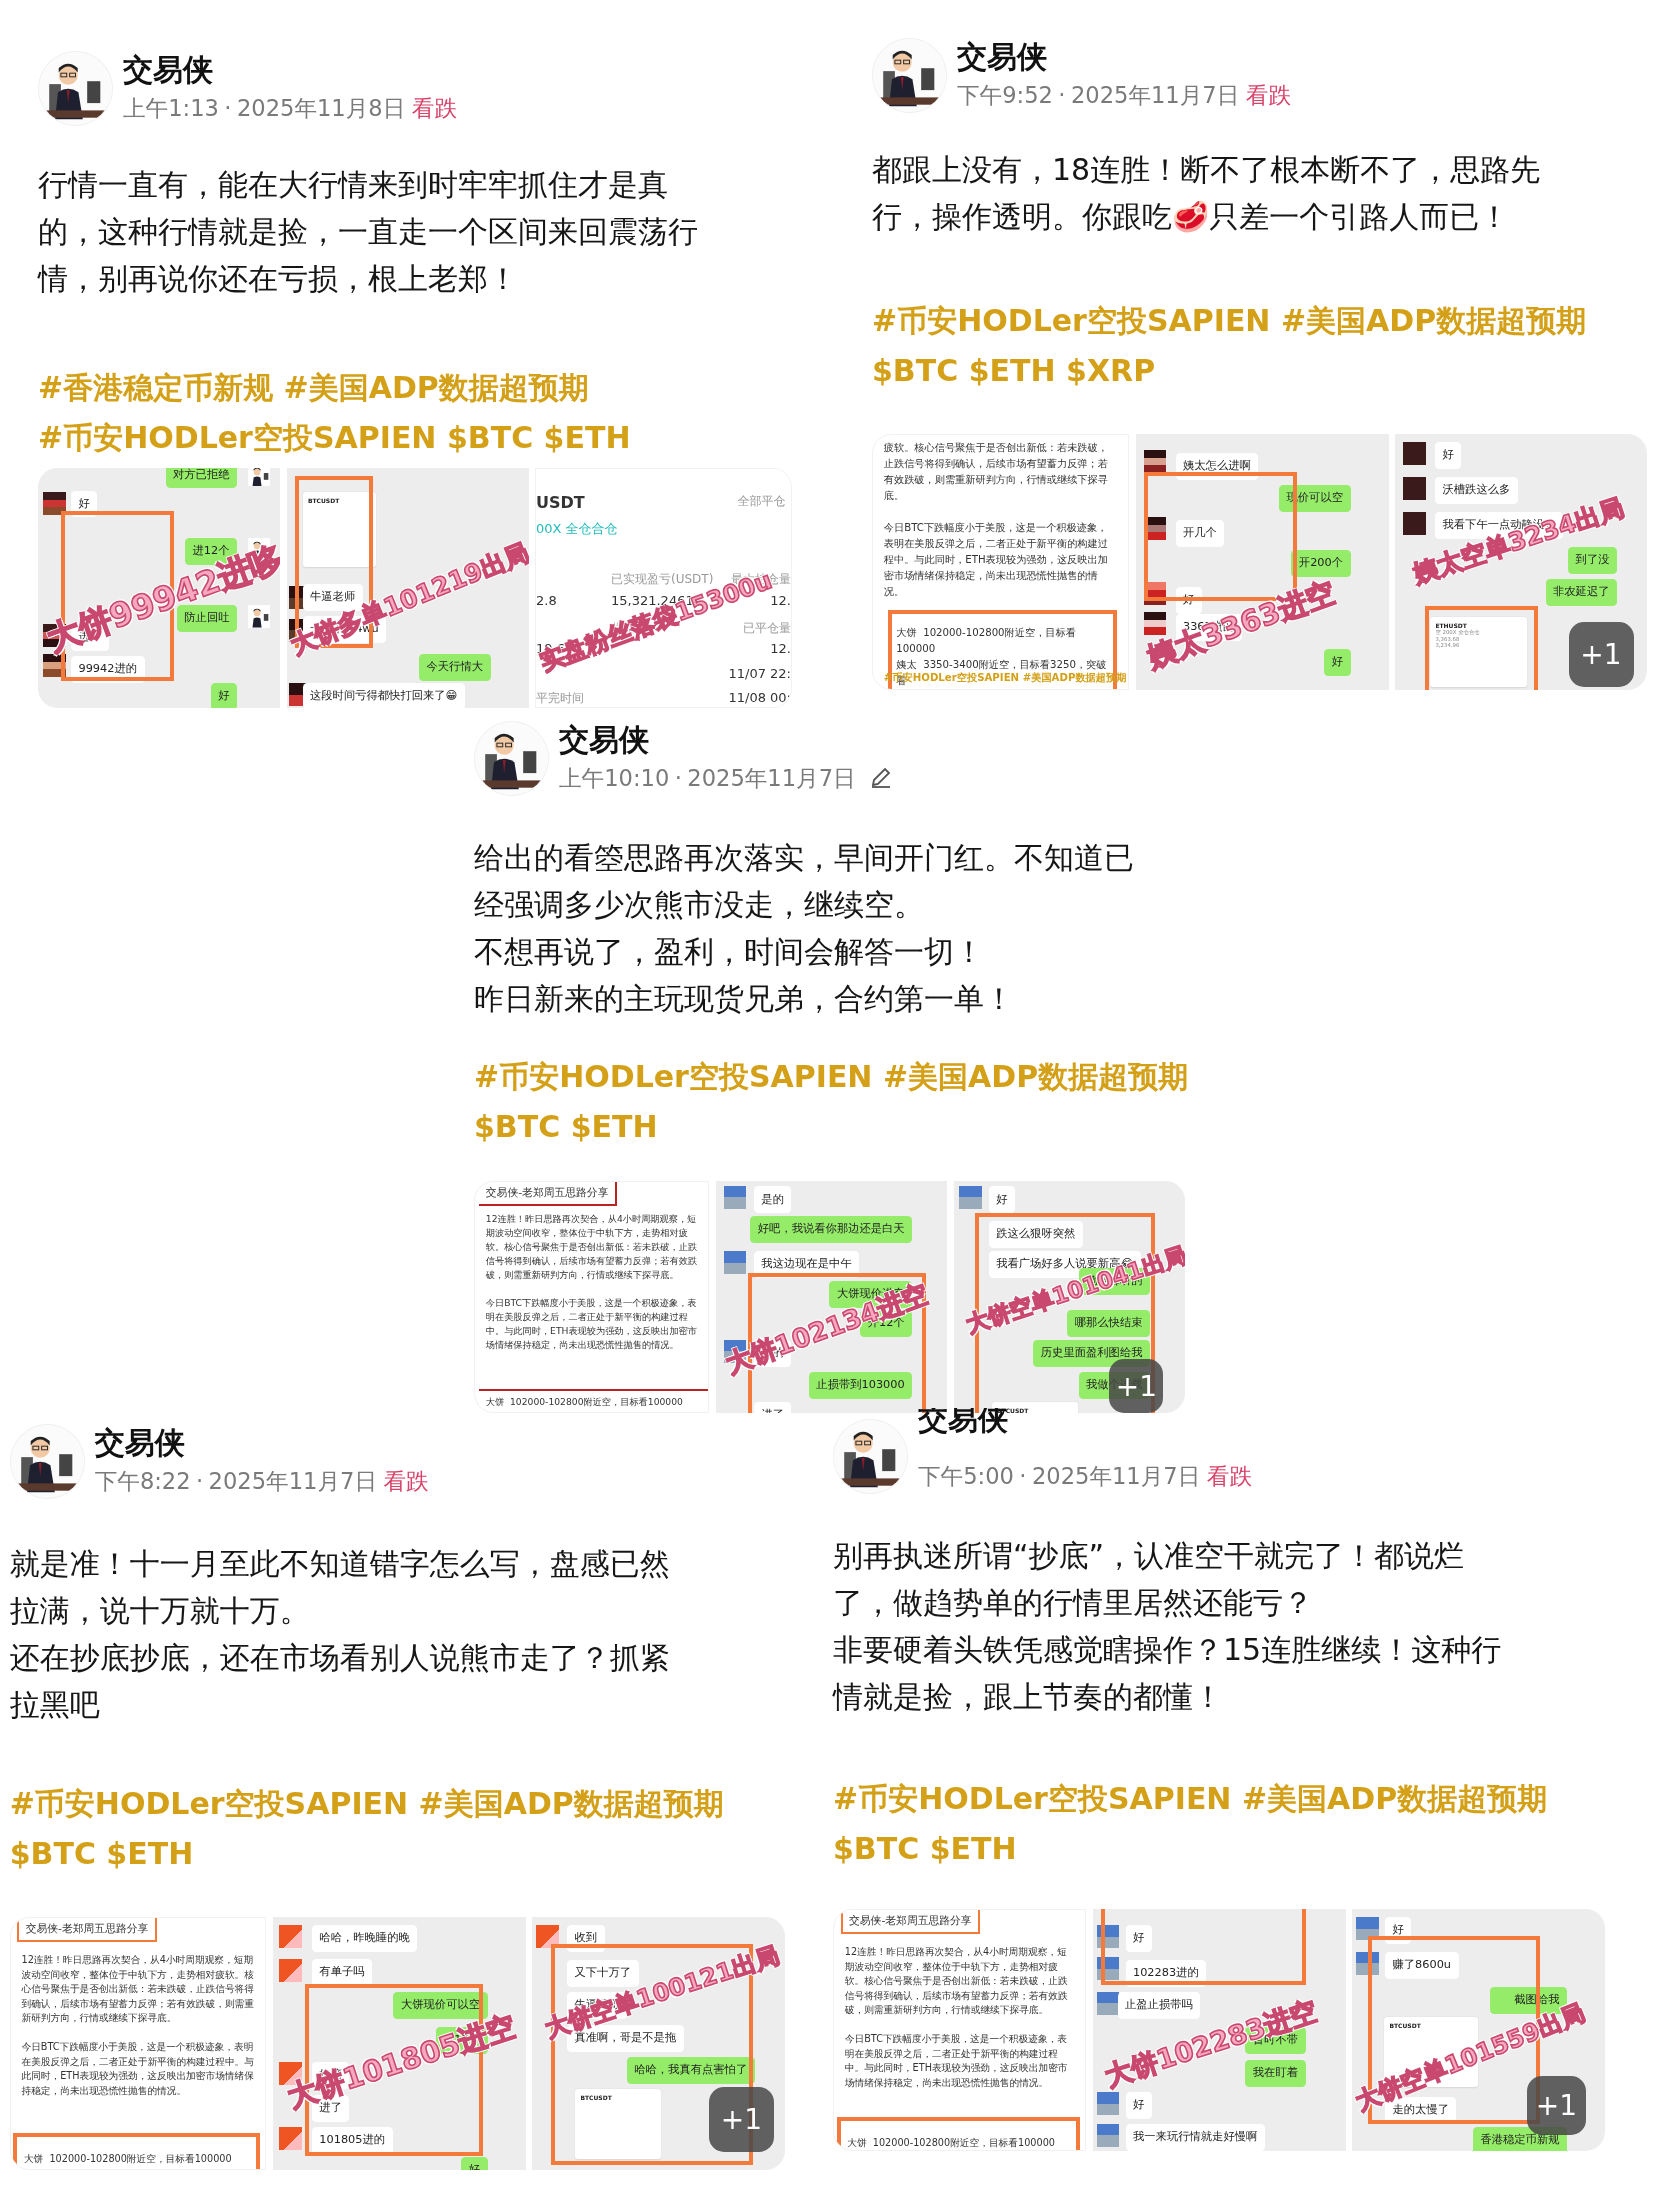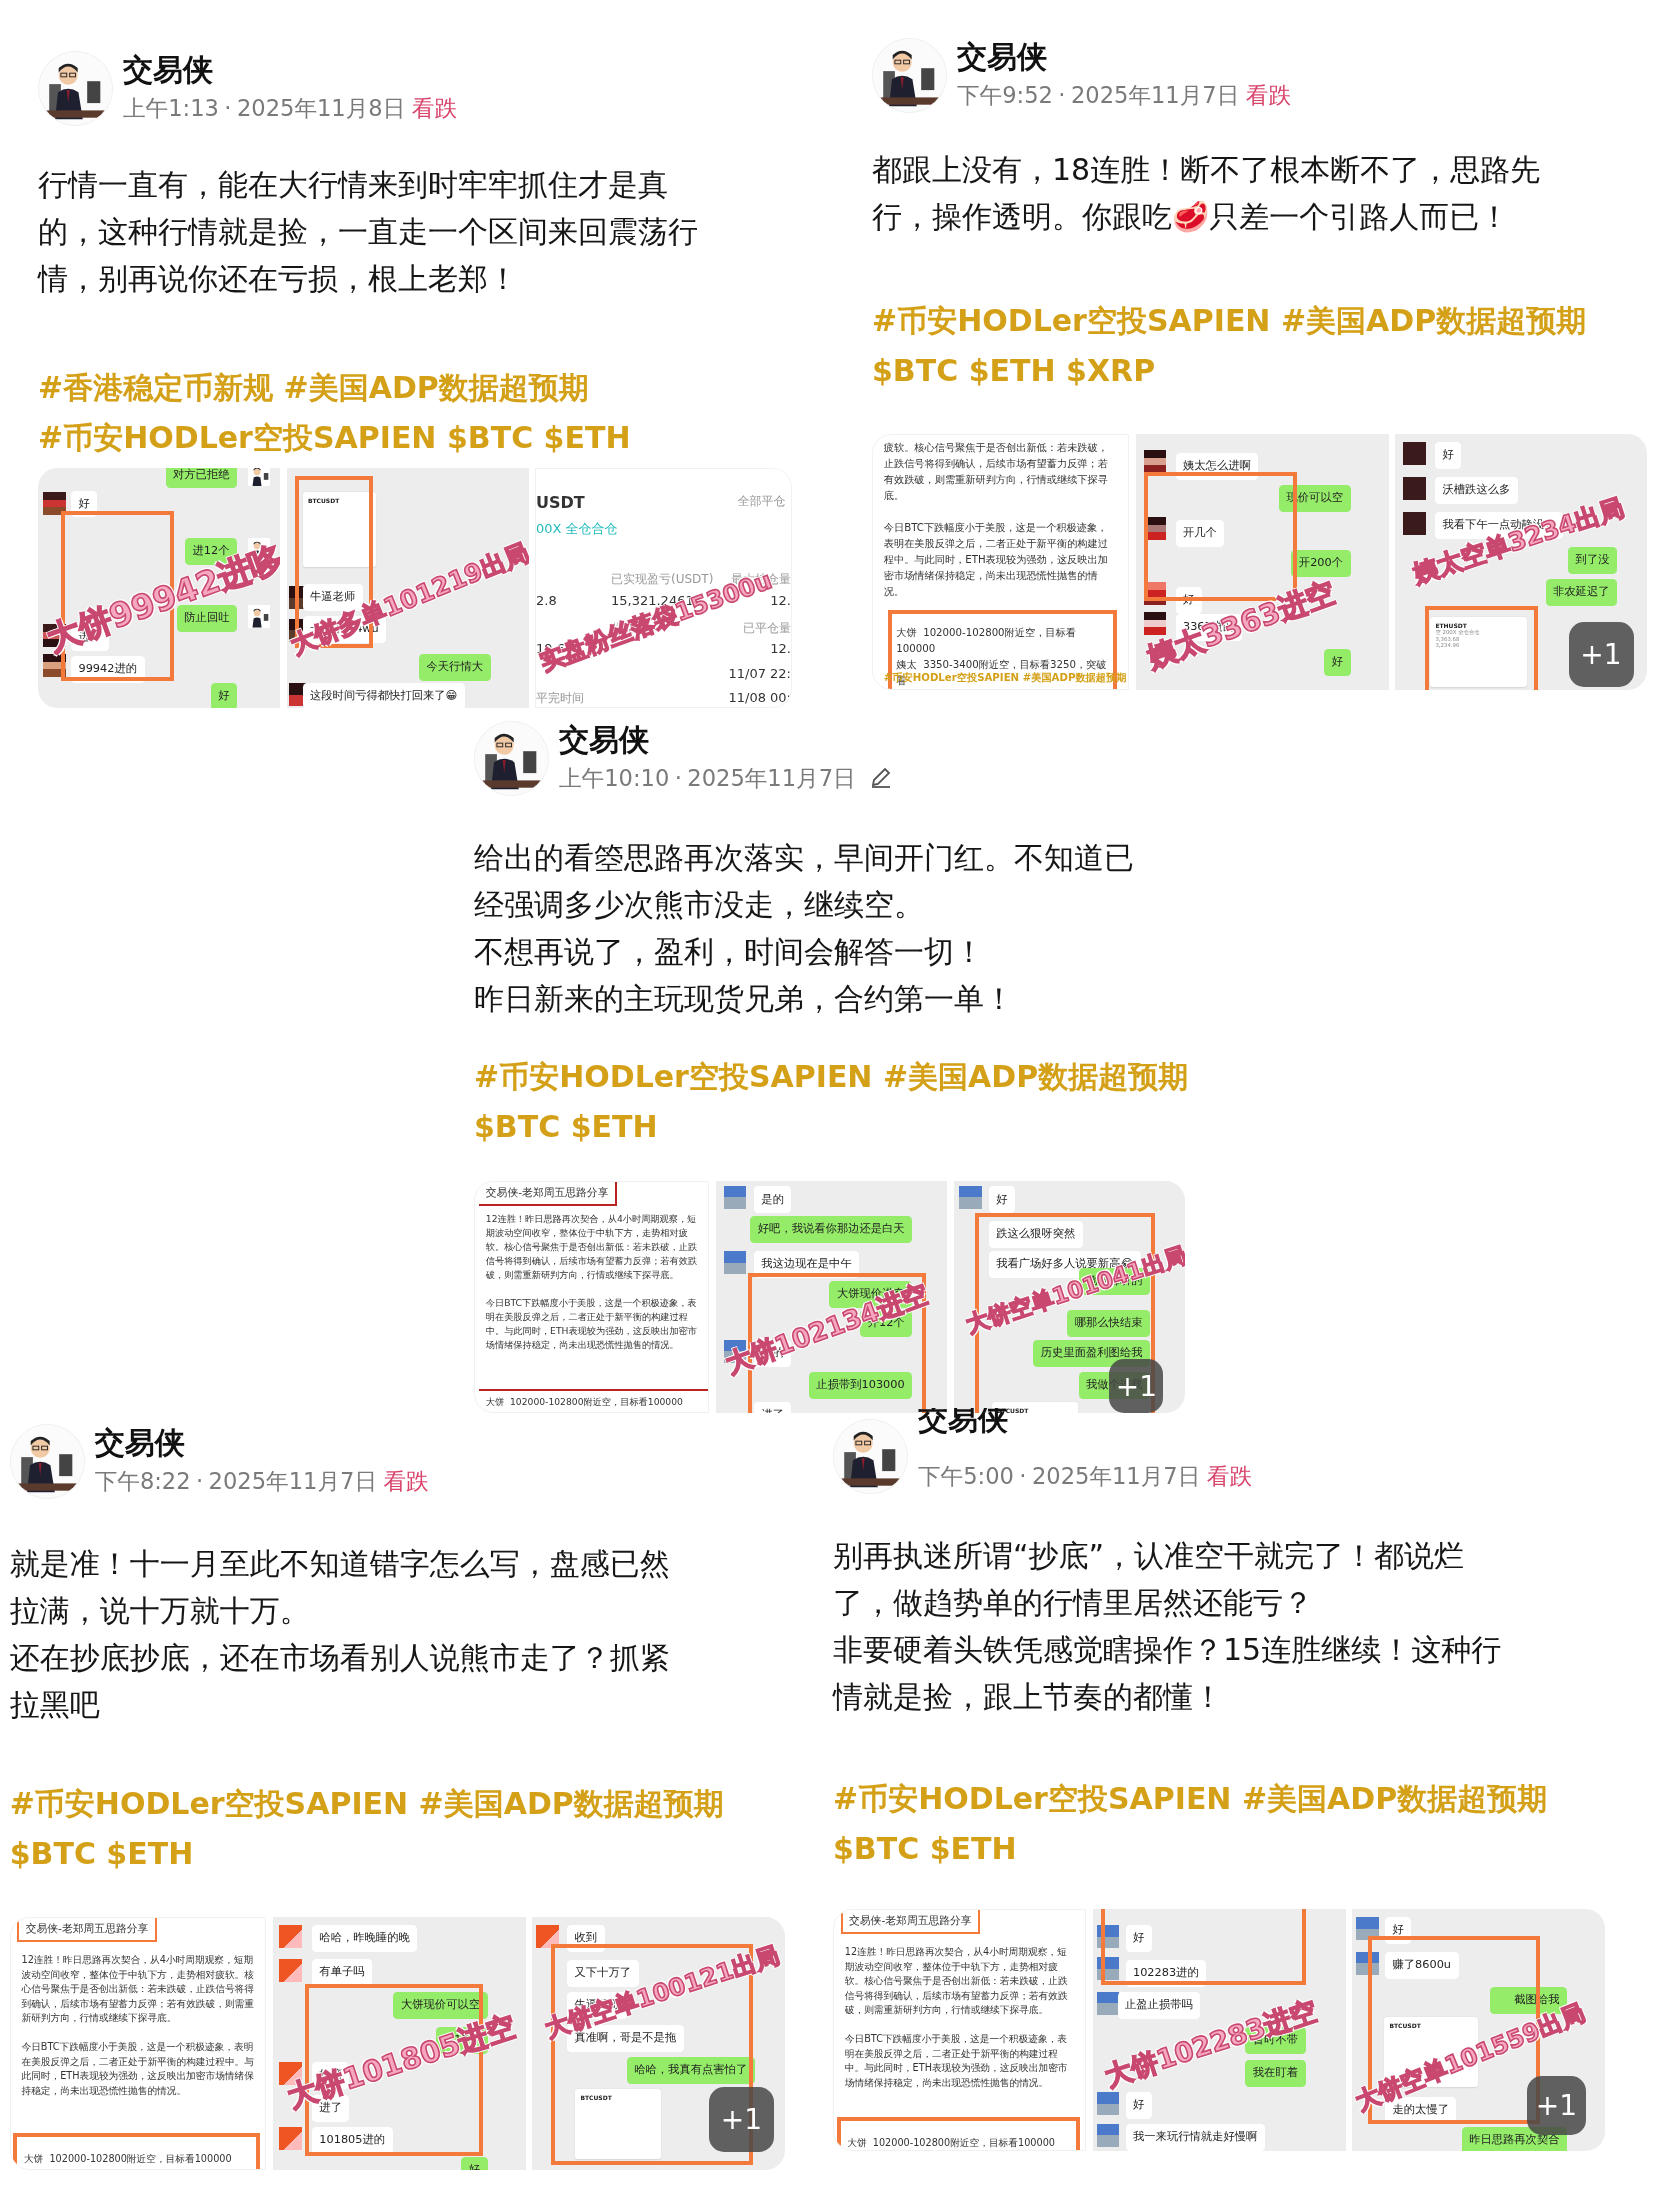--- a/index.html
+++ b/index.html
@@ -412,20 +412,20 @@
     <div class="thumb last" style="width:253px;">
       <div class="px-av" style="left:4.3px; top:8px; background:linear-gradient(#4a7ac9 50%, #9ab 50%);"></div>
       <div class="bubble" style="left:33px; top:8px;">好</div>
       <div class="px-av" style="left:4.3px; top:43px; background:linear-gradient(#4a7ac9 50%, #9ab 50%);"></div>
       <div class="bubble" style="left:33px; top:43px;">赚了8600u</div>
       <div class="bubble me" style="right:38px; top:78px;padding-left:24px;">截图给我</div>
       <div class="card" style="left:32px; top:108px; width:94px; height:70px;">
           <div class="sym">BTCUSDT</div>
         </div>
       <div class="bubble" style="left:33px; top:188px;">走的太慢了</div>
-      <div class="bubble me" style="right:38px; top:218px;">昨日思路再次契合</div>
+      <div class="bubble me" style="right:38px; top:218px;">香港稳定币新规</div>
       <div class="hl-box" style="left:16px; top:27px; width:172px; height:188px;"></div>
       <div class="stamp" style="left:5.4px; top:178px; font-size:24px; transform:rotate(-22deg);">大饼空单101559出局</div>
       <div class="more" style="right:19px; top:167px; width:59px; height:59px;">+1</div>
     </div>
   </div>
 </div>
 
 
 </body></html>

